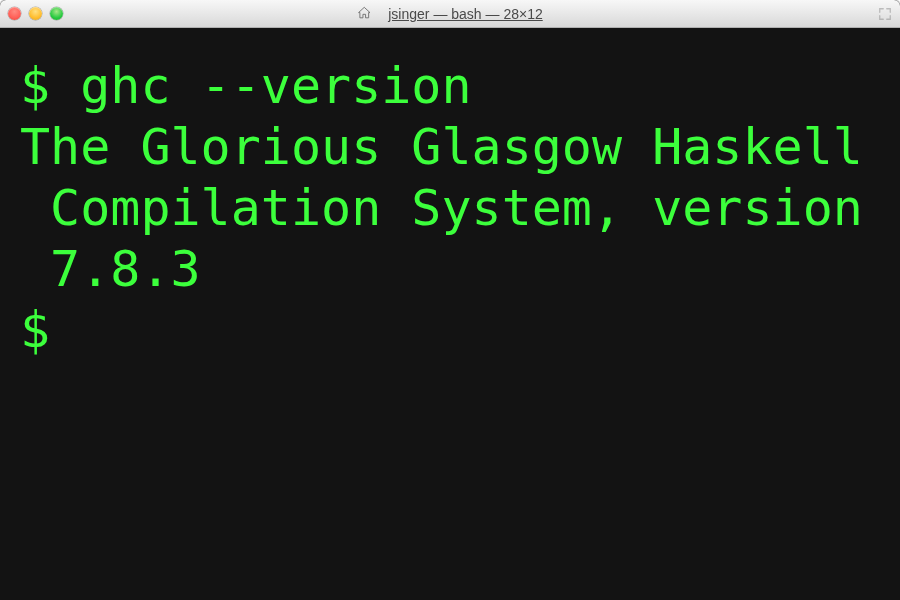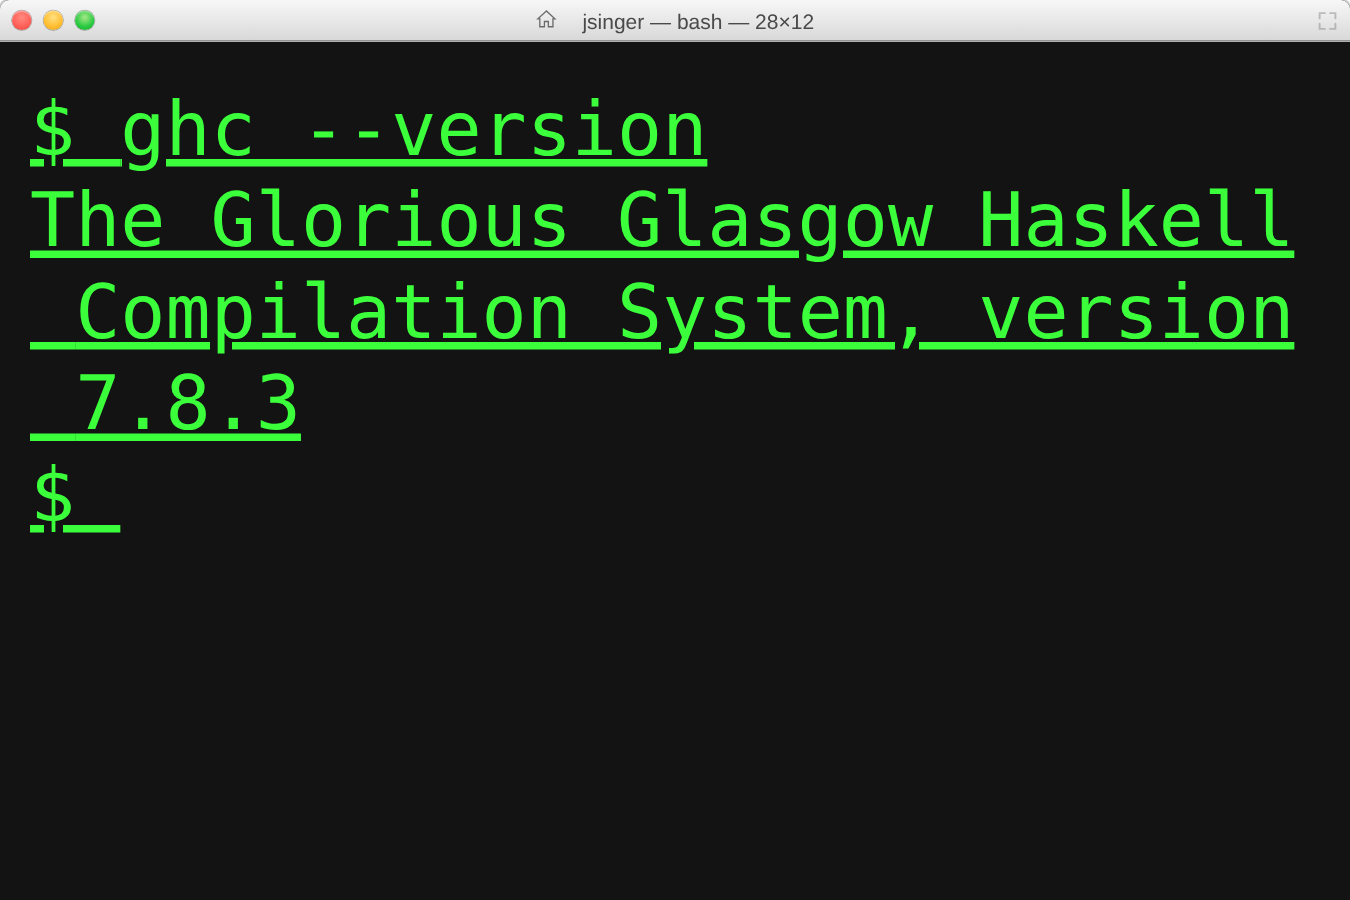--- a/index.html
+++ b/index.html
@@ -54,20 +54,21 @@
     .titlebar-center {
       position: absolute;
       left: 50%;
       transform: translateX(-50%);
       display: flex;
       align-items: flex-start;
       gap: 17px;
       color: #4a4a4a;
       font-size: 14px;
       white-space: nowrap;
+      text-decoration: underline;
     }
     .home-icon {
       width: 14px;
       height: 14px;
       display: inline-flex;
     }
     .home-icon svg {
       width: 14px;
       height: 14px;
     }
@@ -91,21 +92,20 @@
       padding: 28px 20px 20px 20px;
       font-family: "Menlo", "Monaco", "Consolas", monospace;
       font-size: 50px;
       line-height: 1.22;
       color: #3cff3c;
       white-space: pre-wrap;
       word-break: break-word;
     }
     .term-line {
       display: block;
-      text-decoration: underline;
     }
     .prompt-symbol {
       color: #3cff3c;
     }
   </style>
 </head>
 <body>
 
 <div class="window">
   <div class="titlebar">

